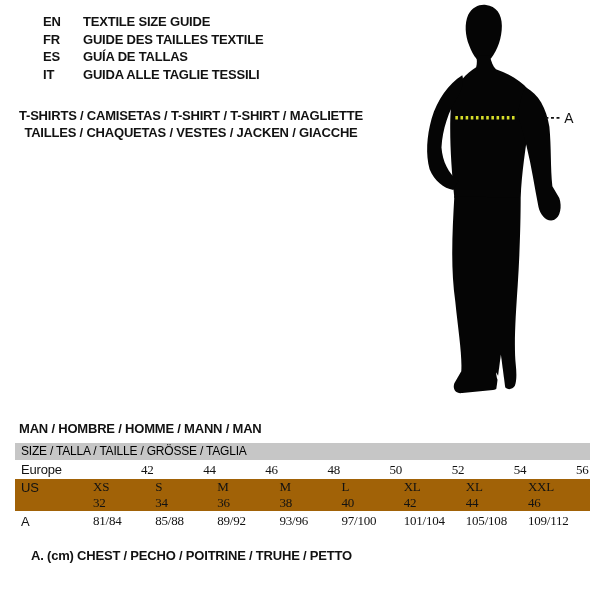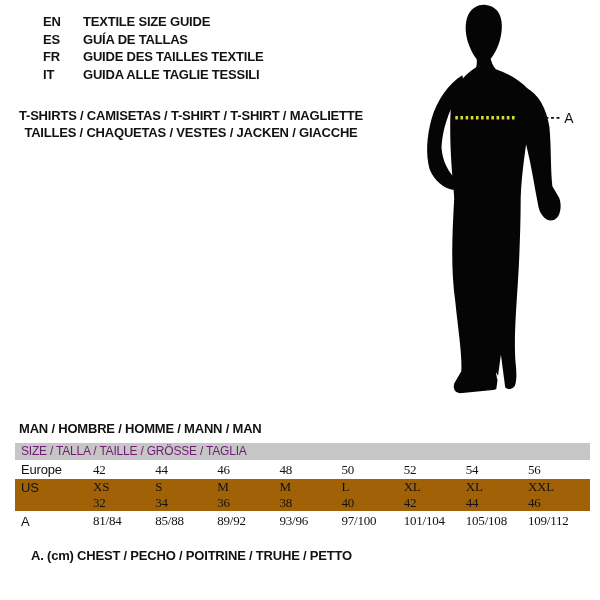--- a/index.html
+++ b/index.html
@@ -13,45 +13,45 @@
   .lang-row{display:flex;height:17.5px;line-height:17.5px;font-size:13px;font-weight:700;}
   .lang-code{width:40px;padding-left:25px;}
   
   .cat-block{position:absolute;left:19px;top:107px;font-size:13px;font-weight:700;line-height:17px;text-align:center;}
   
   .figure-wrap{position:absolute;left:400px;top:2px;width:178px;height:396px;}
   
   .section-title{position:absolute;left:19px;top:421px;font-size:13px;font-weight:700;}
   
   .size-table{position:absolute;left:15px;top:443px;width:575px;}
-  .thead{background:#c6c6c6;height:17px;line-height:17px;font-size:12px;padding-left:6px;color:#701a75;}
+  .thead{background:#c6c6c6;height:17px;line-height:17px;font-size:12px;padding-left:6px;color:#000000;}
   .trow{display:grid;grid-template-columns:78px repeat(8,1fr);font-size:13px;align-items:center;}
-  .trow.rE{height:19px;}
+  .trow.rE{height:19px;gap:48px;}
   .trow.band{background:#a16207;height:16px;}
   .trow.rA{height:20px;}
   .tlabel{padding-left:6px;text-align:left;}
   .tcell{text-align:left;font-family:Liberation Serif, serif;}
   
   .footnote{position:absolute;left:19px;top:548px;font-size:13px;font-weight:700;margin-left:12px;}
 </style>
 </head>
 <body>
 
 <div class="lang-block">
   <div class="lang-row">
     <span class="lang-code">EN</span>
     <span class="lang-label">TEXTILE SIZE GUIDE</span>
   </div>
   <div class="lang-row">
+    <span class="lang-code">FR</span>
+    <span class="lang-label">GUIDE DES TAILLES TEXTILE</span>
+  </div>
+  <div class="lang-row">
     <span class="lang-code">ES</span>
     <span class="lang-label">GUÍA DE TALLAS</span>
-  </div>
-  <div class="lang-row">
-    <span class="lang-code">FR</span>
-    <span class="lang-label">GUIDE DES TAILLES TEXTILE</span>
   </div>
   <div class="lang-row">
     <span class="lang-code">IT</span>
     <span class="lang-label">GUIDA ALLE TAGLIE TESSILI</span>
   </div>
 </div>
 
 <div class="cat-block">
   <div>T-SHIRTS / CAMISETAS / T-SHIRT / T-SHIRT / MAGLIETTE</div>
   <div>TAILLES / CHAQUETAS / VESTES / JACKEN / GIACCHE</div>

